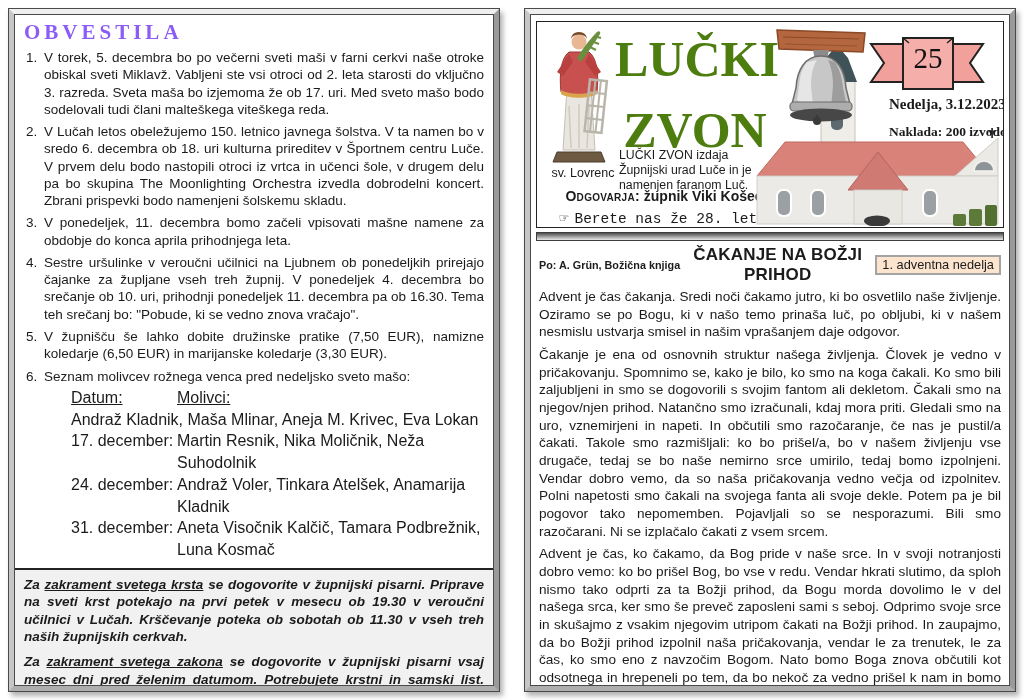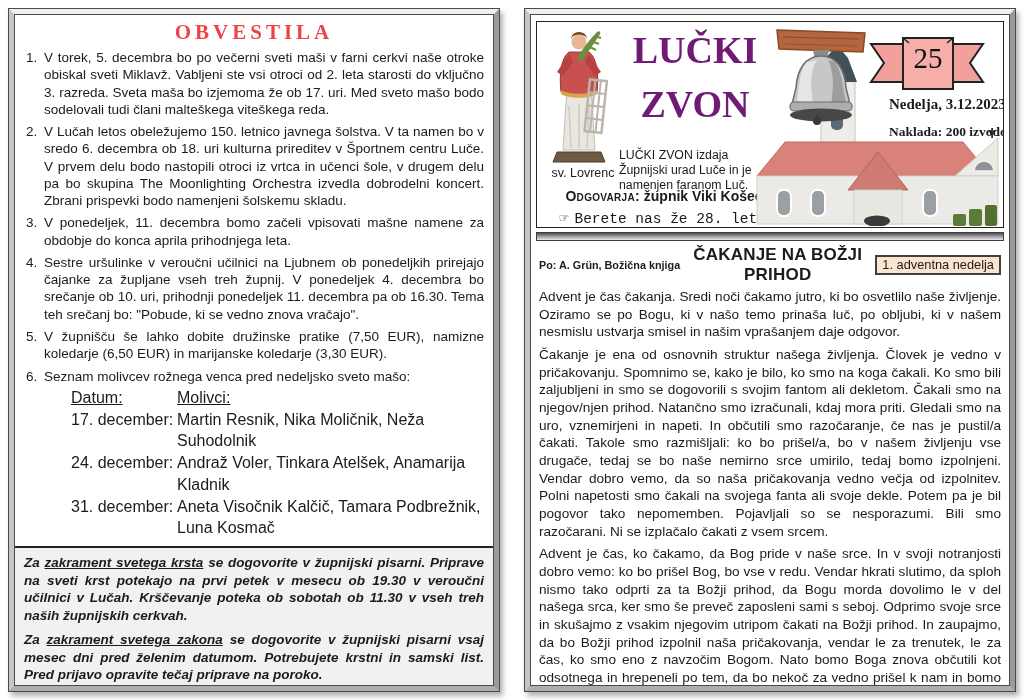--- a/index.html
+++ b/index.html
@@ -10,41 +10,41 @@
   .page { position:absolute; top:8px; height:684px; width:492px; background:#fff;
           border:1px solid #4a4a4a; box-shadow:3px 4px 5px rgba(0,0,0,.30); }
   .page-bevel { height:100%; border:5px solid; border-color:#efefef #9a9a9a #aeaeae #c6c6c6; }
   .page-content { position:relative; height:100%; border:1px solid #4a4a4a; background:#fff; overflow:hidden; }
   .page-left  { left:8px; }
   .page-right { left:524px; }
 
   
   .lp-body { padding:4px 9px 0; }
   .lp-title { font-family:"Liberation Serif", serif; font-weight:bold; font-size:21px;
-              letter-spacing:4px; text-align:center; margin:1px 0 4px; color:#ef4444; }
+              letter-spacing:4px; margin:1px 0 4px; color:#8b5cf6; }
   .item { display:flex; margin-bottom:5px; font-size:13.5px; line-height:1.28; }
   .item .num { flex:none; width:20px; padding-left:2px; }
   .item .txt { flex:1; text-align:justify; }
   .schedule { margin:1px 0 7px 47px; font-size:16px; line-height:1.36; }
   .sch-row { display:flex; }
   .sch-date { flex:none; width:106px; }
   .sch-names { flex:1; }
   .sch-head { text-decoration:underline; }
   .notices { border-top:2px solid #222; background:#f1f1f1; padding:6px 9px 4px; }
   .notice { font-style:italic; font-weight:bold; font-size:13.5px; line-height:1.3;
             text-align:justify; margin-bottom:7px; }
   .u { text-decoration:underline; }
 
   
   .rp-header { position:relative; margin:6px 5px 0; height:207px; border:1.5px solid #222; overflow:hidden; background:#fff; }
   .statue { position:absolute; left:10px; top:6px; width:64px; height:136px; }
   .statue-caption { position:absolute; left:4px; top:144px; width:84px; text-align:center; font-size:12.5px; }
   .masthead { position:absolute; left:78px; top:2px; width:160px; text-align:center;
-              font-family:"Liberation Serif", serif; font-weight:bold; font-size:38px;
-              line-height:1.42; color:#701a75; letter-spacing:0px; }
+              font-family:"Liberation Serif", serif; font-weight:bold; font-size:50px;
+              line-height:1.42; color:#4d7c0f; letter-spacing:0px; }
   .pub-info { position:absolute; left:82px; top:126px; width:158px; font-size:12.3px; line-height:1.22; }
   .resp-line { position:absolute; left:12px; top:166px; width:230px; text-align:center; font-size:14px; }
   .resp-label { font-variant:small-caps; font-weight:bold; letter-spacing:.3px; }
   .resp-name { font-weight:bold; }
   .readers-line { position:absolute; left:12px; top:187px; width:230px; text-align:center;
                   font-family:Liberation Mono, monospace; font-size:14.5px; }
   .hand { font-size:15px; color:#3a3a3a; padding:0 6px; }
   .church { position:absolute; right:2px; bottom:1px; width:246px; height:186px; z-index:1; }
   .bell { position:absolute; left:236px; top:6px; width:96px; height:104px; z-index:2; }
   .ribbon { position:absolute; right:16px; top:12px; width:120px; height:58px; z-index:3; }
@@ -55,21 +55,21 @@
   .issue-date { font-size:15px; margin-bottom:11px; white-space:nowrap; }
   .issue-circ { font-size:13.5px; white-space:nowrap; }
 
   
   .rp-divider { height:9px; margin:4px 5px; border:1px solid #3d3d3d;
                 background:linear-gradient(to bottom, #4e4e4e 0%, #8d8d8d 40%, #e9e9e9 100%); }
   .rp-article { padding:0 8px; }
   .art-titlerow { display:flex; align-items:center; gap:6px; margin:1px 0 3px; }
   .art-source { font-weight:bold; font-size:10.8px; white-space:nowrap; }
   .art-title { flex:1; text-align:center; font-weight:bold; font-size:17px; letter-spacing:.2px; }
-  .art-badge { font-size:12.8px; background:#fce4cf; border:2px solid #404040; padding:0 5px 1px; white-space:nowrap; }
+  .art-badge { font-size:12.8px; background:#fce4cf; border:2px solid #a3a3a3; padding:0 5px 1px; white-space:nowrap; }
   .art-p { text-align:justify; font-size:13.6px; line-height:1.3; margin-bottom:5px; }
 </style>
 </head>
 <body>
 
 <div class="canvas">
 
   <div class="page page-left">
     <div class="page-bevel">
       <div class="page-content">
@@ -100,20 +100,21 @@
             <span class="num">6.</span>
             <span class="txt">Seznam molivcev rožnega venca pred nedeljsko sveto mašo:</span>
           </div>
 
           <div class="schedule">
             <div class="sch-row">
               <span class="sch-date sch-head">Datum:</span>
               <span class="sch-names sch-head">Molivci:</span>
             </div>
             <div class="sch-row">
+              <span class="sch-names">Andraž Kladnik, Maša Mlinar, Aneja M. Krivec, Eva Lokan</span>
             </div>
             <div class="sch-row">
               <span class="sch-date">17. december:</span>
               <span class="sch-names">Martin Resnik, Nika Moličnik, Neža Suhodolnik</span>
             </div>
             <div class="sch-row">
               <span class="sch-date">24. december:</span>
               <span class="sch-names">Andraž Voler, Tinkara Atelšek, Anamarija Kladnik</span>
             </div>
             <div class="sch-row">

